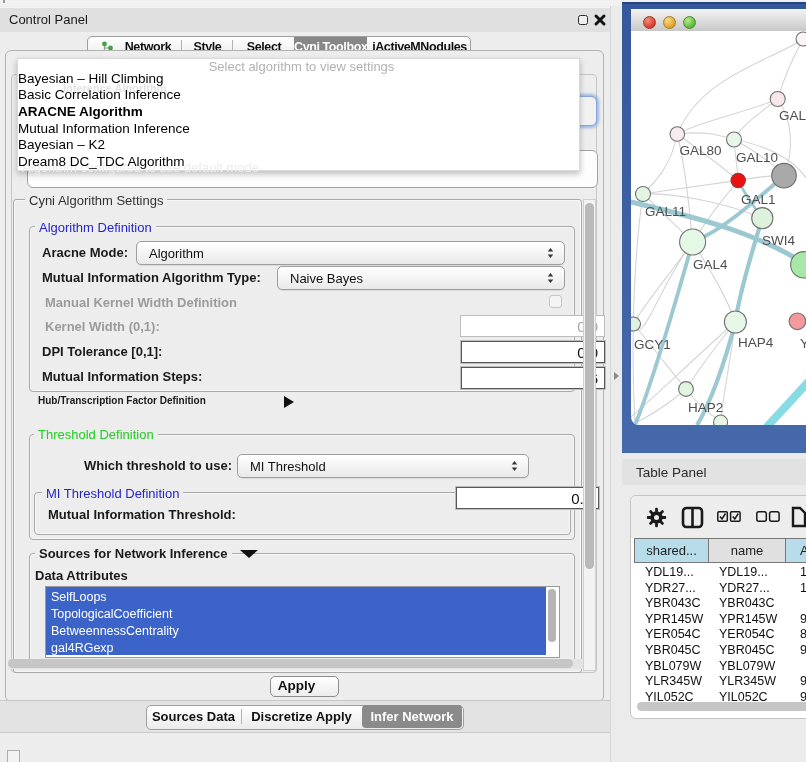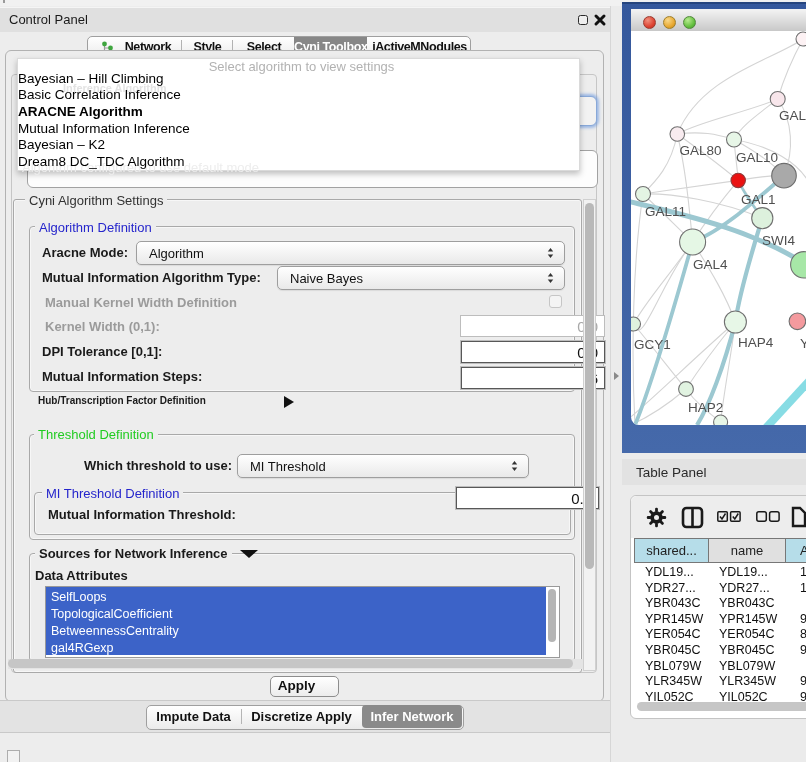--- a/index.html
+++ b/index.html
@@ -132,21 +132,21 @@
 <div class="abs" style="left:583px;top:199px;width:13px;height:472px;background:#f2f2f2;border:1px solid #d0d0d0;box-sizing:border-box;"></div>
 <div class="abs" style="left:585px;top:203px;width:9px;height:366px;background:#b9b9b9;border-radius:5px;"></div>
 <div class="abs" style="left:8px;top:659px;width:575px;height:10px;background:#e4e4e4;"></div>
 <div class="abs" style="left:8px;top:659px;width:565px;height:9px;background:#c6c6c6;border-radius:5px;"></div>
 
 <div class="abs" style="left:270px;top:676px;width:67px;height:19px;border:1px solid #8d8d8d;border-radius:5px;background:linear-gradient(#ffffff,#ececec);"></div>
 <div class="abs" style="left:270px;top:676px;width:53px;height:19px;text-align:center;line-height:19px;font-size:13.5px;font-weight:bold;color:#111;">Apply</div>
 
 <div class="abs" style="left:0;top:700px;width:610px;height:31px;background:#e3e3e3;border-top:1px solid #c9c9c9;border-bottom:1px solid #c9c9c9;"></div>
 <div class="abs" style="left:146px;top:705px;width:316px;height:23px;border:1px solid #9f9f9f;border-radius:5px;background:linear-gradient(#ffffff,#ebebeb);"></div>
-<div class="abs" style="left:146px;top:705px;width:95px;height:23px;text-align:center;line-height:23px;font-size:13px;font-weight:bold;color:#111;">Impute Data</div>
+<div class="abs" style="left:146px;top:705px;width:95px;height:23px;text-align:center;line-height:23px;font-size:13px;font-weight:bold;color:#111;">Sources Data</div>
 <div class="abs" style="left:241px;top:709px;width:1px;height:15px;background:#b5b5b5;"></div>
 <div class="abs" style="left:241px;top:705px;width:121px;height:23px;text-align:center;line-height:23px;font-size:13px;font-weight:bold;color:#111;">Discretize Apply</div>
 <div class="abs" style="left:362px;top:705px;width:100px;height:23px;background:#8a8a8a;border-radius:4px;text-align:center;line-height:23px;font-size:13px;font-weight:bold;color:#fff;">Infer Network</div>
 
 <div class="abs" style="left:7px;top:750px;width:11px;height:11px;border:1px solid #adadad;background:#f2f2f2;"></div>
 
 <div class="abs" style="left:17px;top:58px;width:563px;height:113px;background:#fff;border:1px solid #dadada;box-shadow:0 3px 6px rgba(0,0,0,0.25);box-sizing:border-box;"></div>
 <div class="abs" style="left:20px;top:59px;width:563px;height:16px;text-align:center;font-size:13px;color:#b2b2b2;">Select algorithm to view settings</div>
 <div class="abs" style="left:63px;top:82px;font-size:11px;color:#e3e3e3;font-weight:bold;">Inference Algorithm</div>
 <div class="abs" style="left:22px;top:160px;font-size:13px;color:#ededed;">Algorithm configured to use default mode</div>

